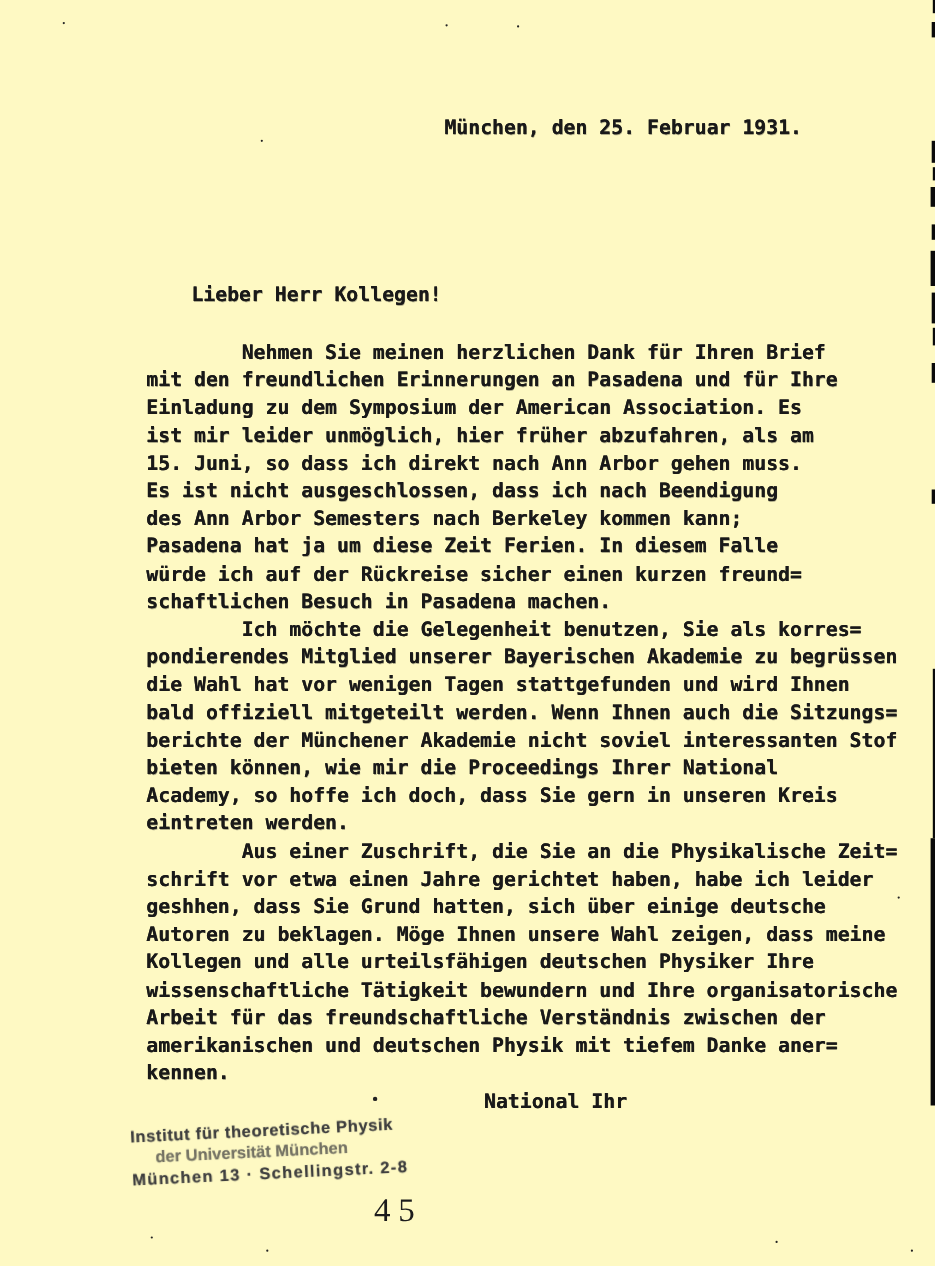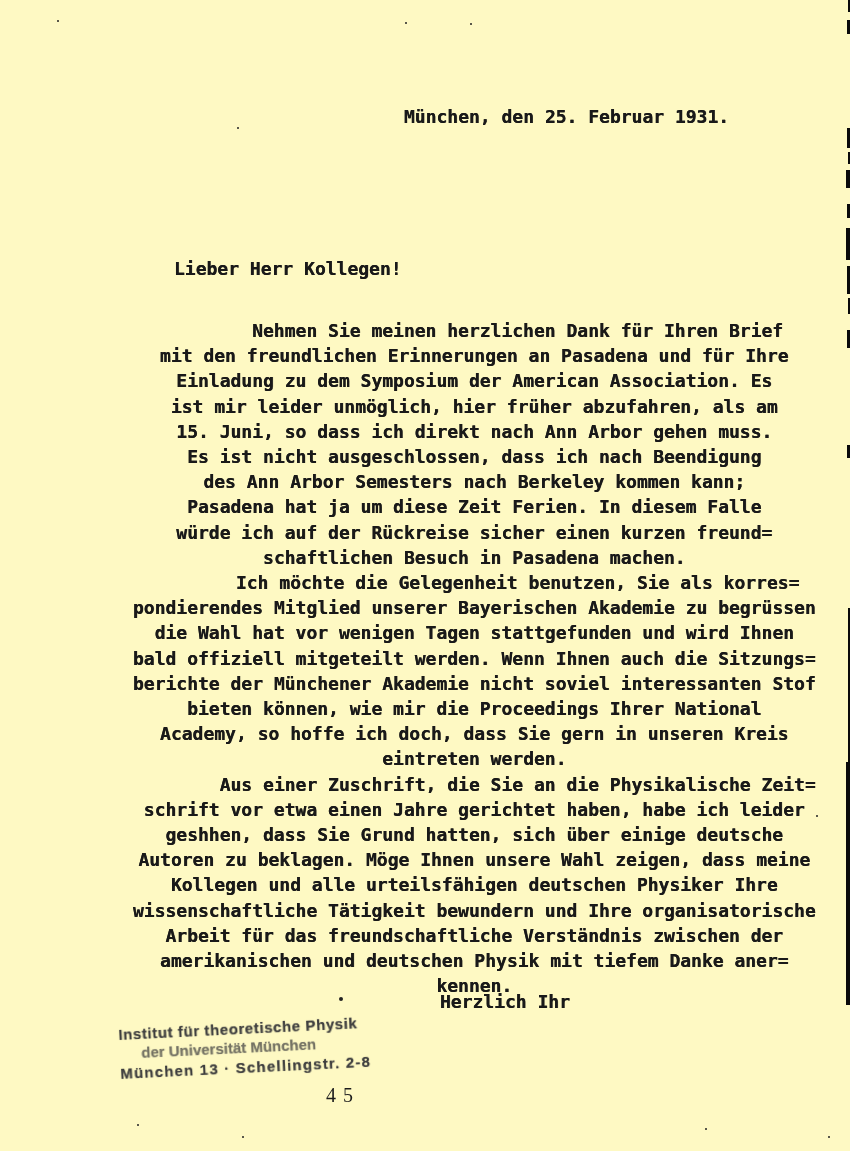--- a/index.html
+++ b/index.html
@@ -24,21 +24,21 @@
     line-height: 25.2px;
     font-weight: bold;
     white-space: pre;
     letter-spacing: 0px;
     color: #191919;
     text-shadow: 0 0 0.6px rgba(15,15,15,0.85), 0.4px 0.4px 0 rgba(25,25,25,0.35);
   }
   .date-line      { left: 404px; top: 104px; }
   .recipient      { left: 174px; top: 183px; }
   .salutation     { left: 174px; top: 256px; }
-  .letter-body    { left: 133px; top: 318px; text-align: center; }
+  .letter-body    { left: 133px; top: 308px; }
   .closing        { left: 440px; top: 989px; }
   .line { white-space: pre; }
 
   
   .stamp {
     position: absolute;
     left: 118px;
     top: 1026px;
     transform: rotate(-2.8deg);
     transform-origin: left top;
@@ -47,24 +47,24 @@
     color: #3e3e3e;
     filter: blur(0.35px);
     text-shadow: 0 0 0.8px rgba(70,70,70,0.7);
   }
   .stamp-l1 { font-size: 15px; letter-spacing: 0.6px; }
   .stamp-l2 { font-size: 15px; margin-left: 22px; margin-top: 2px; opacity: 0.72; }
   .stamp-l3 { font-size: 15px; margin-top: 3px; letter-spacing: 1.2px; }
 
   .page-number {
     position: absolute;
-    left: 326px;
+    left: 340px;
     top: 1084px;
     font-family: "Liberation Serif", serif;
-    font-size: 20px;
+    font-size: 30px;
     letter-spacing: 7px;
     color: #1c1c1c;
   }
 
   
   .edge-mark {
     position: absolute;
     background: #0a0a0a;
   }
   
@@ -79,21 +79,21 @@
 
 <div class="page">
 
   <div class="tw date-line">München, den 25. Februar 1931.</div>
 
 
   <div class="tw salutation">Lieber Herr Kollegen!</div>
 
   <div class="tw letter-body"><div class="line">        Nehmen Sie meinen herzlichen Dank für Ihren Brief</div><div class="line">mit den freundlichen Erinnerungen an Pasadena und für Ihre</div><div class="line">Einladung zu dem Symposium der American Association. Es</div><div class="line">ist mir leider unmöglich, hier früher abzufahren, als am</div><div class="line">15. Juni, so dass ich direkt nach Ann Arbor gehen muss.</div><div class="line">Es ist nicht ausgeschlossen, dass ich nach Beendigung</div><div class="line">des Ann Arbor Semesters nach Berkeley kommen kann;</div><div class="line">Pasadena hat ja um diese Zeit Ferien. In diesem Falle</div><div class="line">würde ich auf der Rückreise sicher einen kurzen freund=</div><div class="line">schaftlichen Besuch in Pasadena machen.</div><div class="line">        Ich möchte die Gelegenheit benutzen, Sie als korres=</div><div class="line">pondierendes Mitglied unserer Bayerischen Akademie zu begrüssen</div><div class="line">die Wahl hat vor wenigen Tagen stattgefunden und wird Ihnen</div><div class="line">bald offiziell mitgeteilt werden. Wenn Ihnen auch die Sitzungs=</div><div class="line">berichte der Münchener Akademie nicht soviel interessanten Stof</div><div class="line">bieten können, wie mir die Proceedings Ihrer National</div><div class="line">Academy, so hoffe ich doch, dass Sie gern in unseren Kreis</div><div class="line">eintreten werden.</div><div class="line">        Aus einer Zuschrift, die Sie an die Physikalische Zeit=</div><div class="line">schrift vor etwa einen Jahre gerichtet haben, habe ich leider</div><div class="line">geshhen, dass Sie Grund hatten, sich über einige deutsche</div><div class="line">Autoren zu beklagen. Möge Ihnen unsere Wahl zeigen, dass meine</div><div class="line">Kollegen und alle urteilsfähigen deutschen Physiker Ihre</div><div class="line">wissenschaftliche Tätigkeit bewundern und Ihre organisatorische</div><div class="line">Arbeit für das freundschaftliche Verständnis zwischen der</div><div class="line">amerikanischen und deutschen Physik mit tiefem Danke aner=</div><div class="line">kennen.</div></div>
 
-  <div class="tw closing">Herzlich Ihr</div>
+  <div class="tw closing">National Ihr</div>
 
   <div class="stamp">
     <div class="stamp-l1">Institut für theoretische Physik</div>
     <div class="stamp-l2">der Universität München</div>
     <div class="stamp-l3">München 13  ·  Schellingstr. 2-8</div>
   </div>
 
   <div class="page-number">45</div>
 
   <div class="edge-mark" style="left:848px; top:0px;   width:2px; height:12px;"></div>

